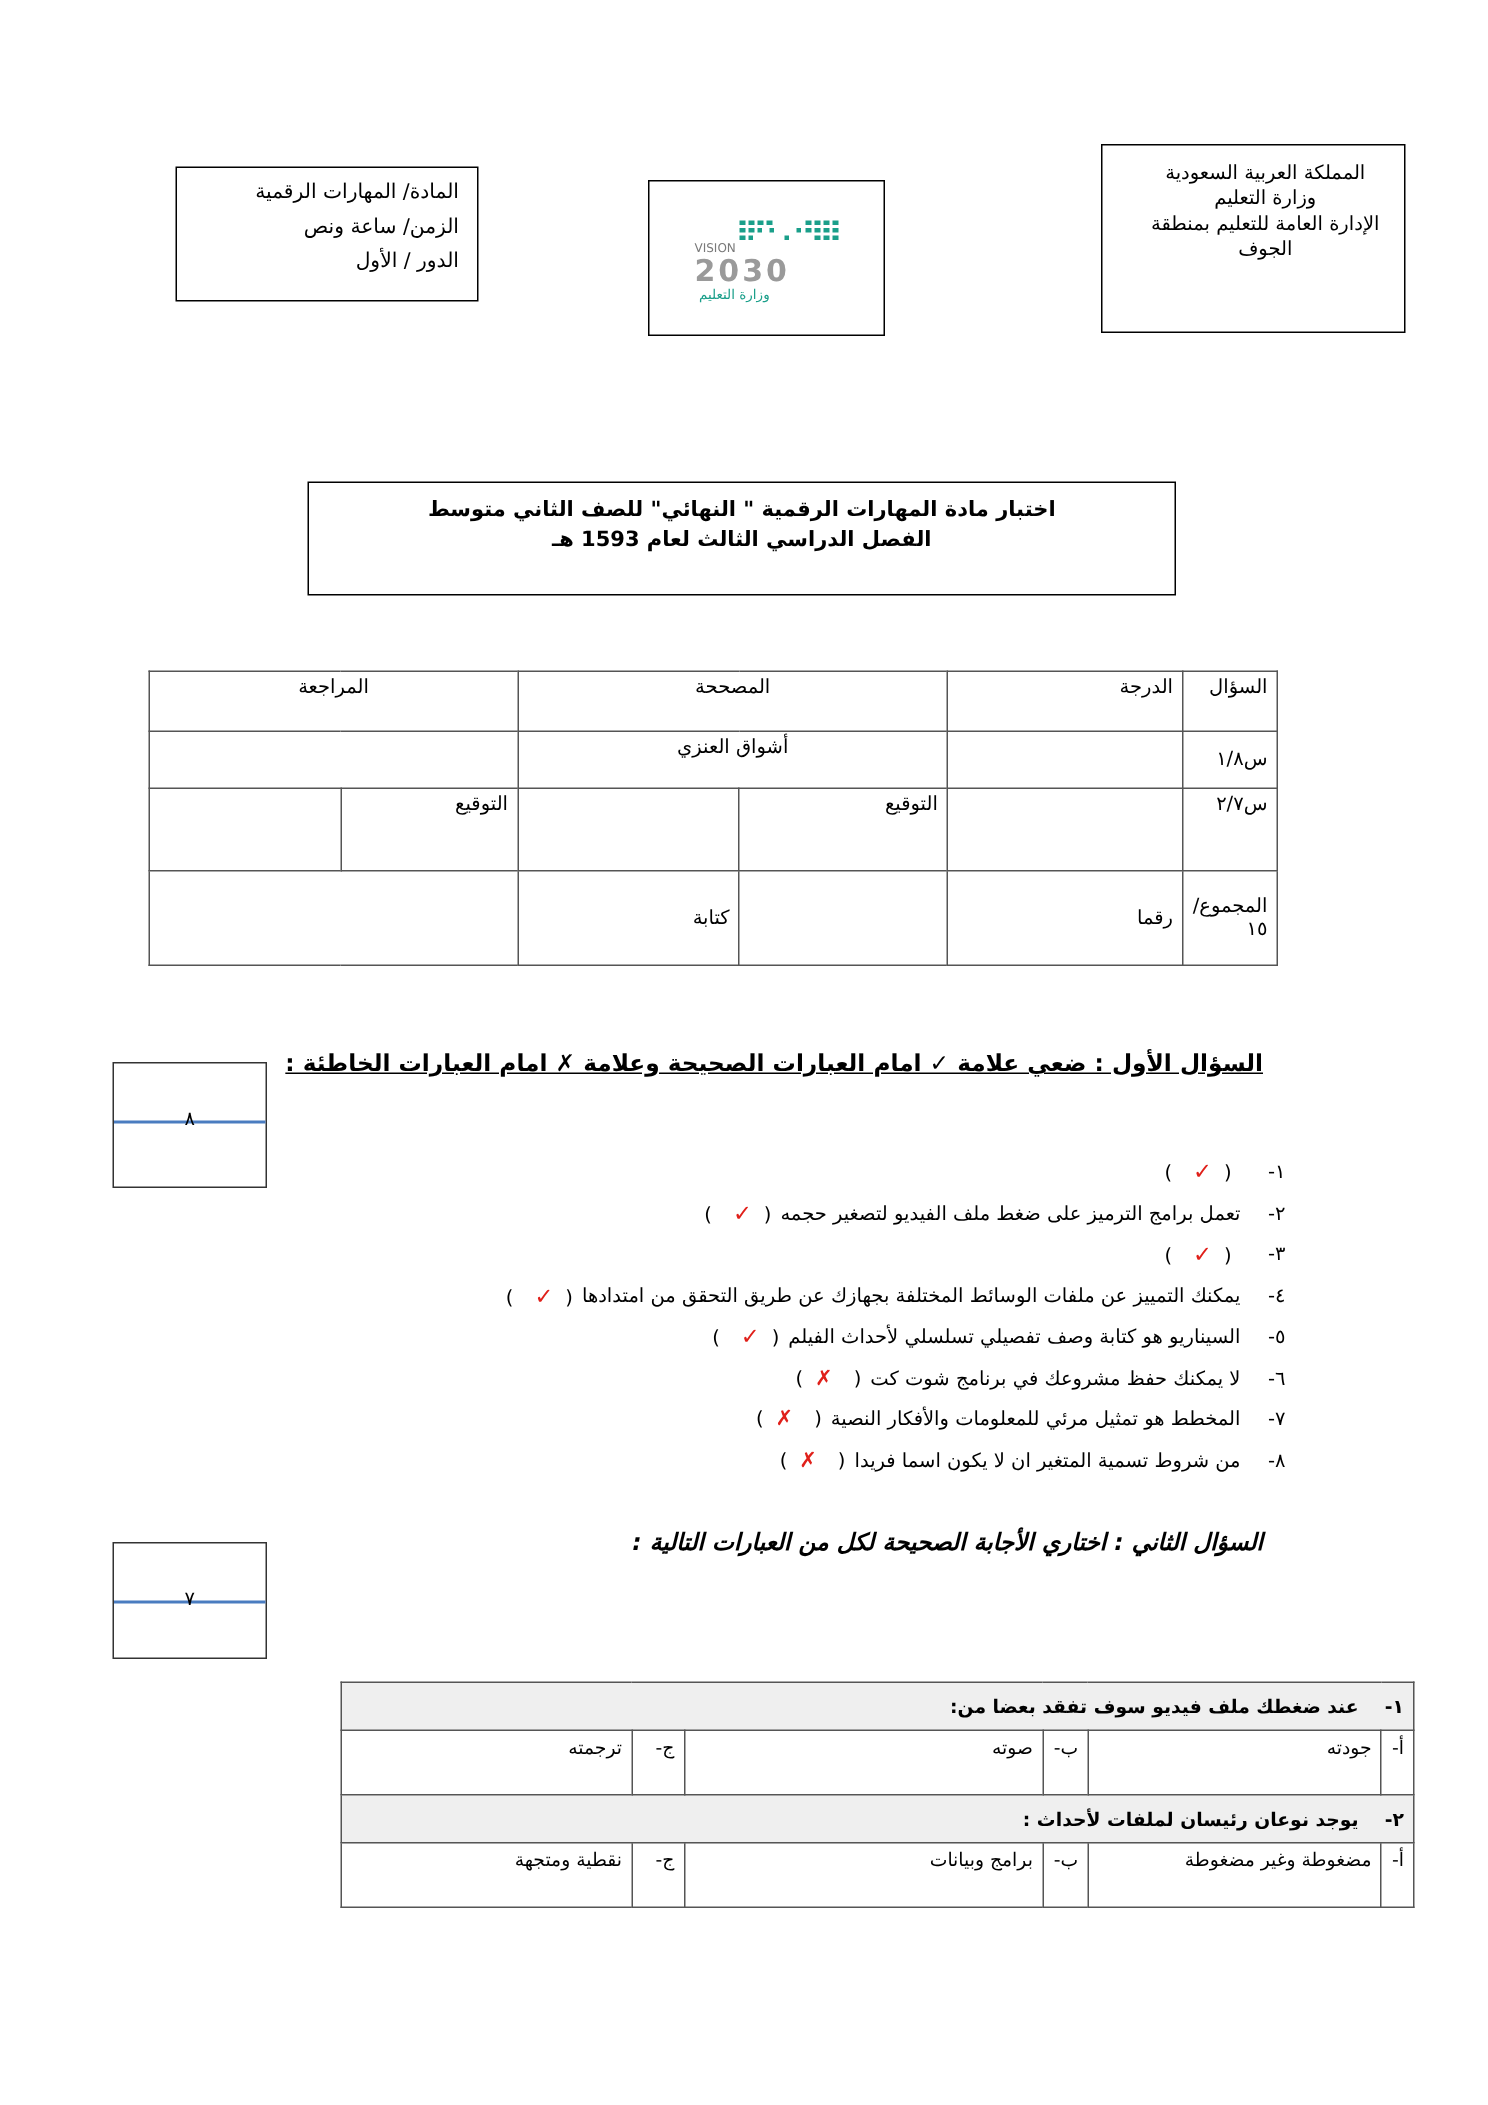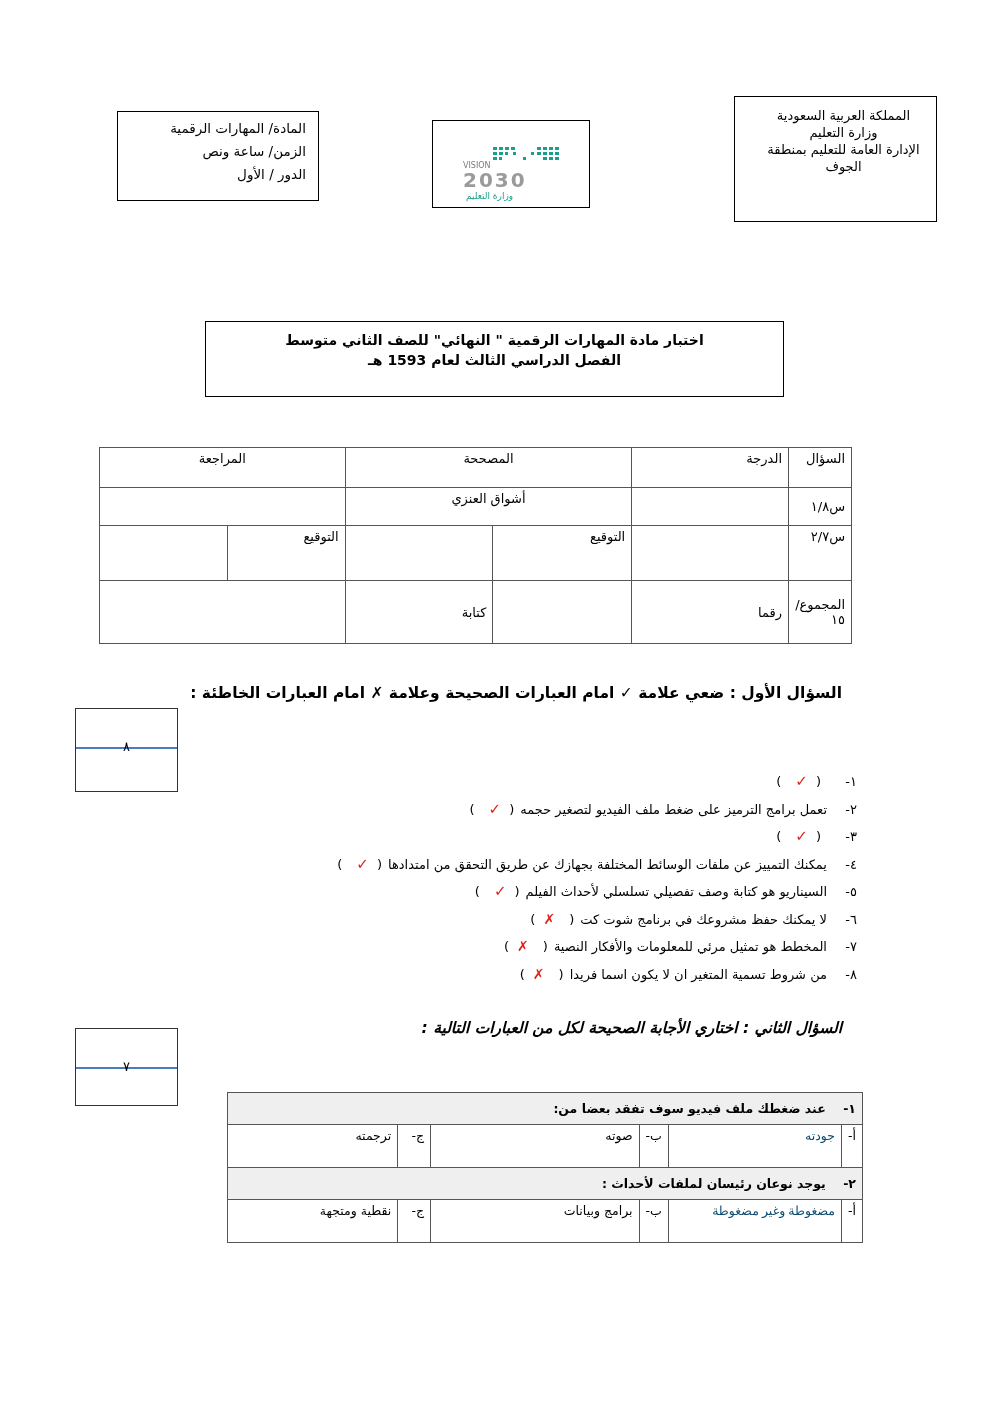--- a/index.html
+++ b/index.html
@@ -4,21 +4,21 @@
 <style>
   * { box-sizing: border-box; margin: 0; padding: 0; }
   html, body { width: 992px; height: 1403px; background: #ffffff; }
   body { position: relative; font-family: "DejaVu Sans", sans-serif; color: #000; overflow: hidden; }
   .box { position: absolute; border: 1px solid #000; background: #fff; }
 
   
   .ministry { left: 734px; top: 96px; width: 203px; height: 126px; direction: rtl; text-align: center; font-size: 13px; line-height: 17px; padding-top: 10px; padding-left: 18px; padding-right: 2px; }
   .ministry div { white-space: nowrap; }
   .subject { left: 117px; top: 111px; width: 202px; height: 90px; direction: rtl; text-align: right; font-size: 13.5px; line-height: 23px; padding: 5px 12px 0 0; }
-  .logo { left: 432px; top: 120px; width: 158px; height: 88px; }
+  .logo { left: 432px; top: 120px; width: 158px; height: 104px; }
   .logo svg { display: block; }
 
   .title-box { left: 205px; top: 321px; width: 579px; height: 76px; direction: rtl; text-align: center; font-weight: bold; font-size: 14px; line-height: 20px; padding-top: 8px; }
 
   
   table.grade { position: absolute; left: 99px; top: 447px; width: 753px; border-collapse: collapse; direction: rtl; font-size: 13px; }
   table.grade td { border: 1.5px solid #555; vertical-align: top; padding: 3px 6px; text-align: right; }
   table.grade td.c { text-align: center; margin-top: 16px; }
 
   
@@ -29,25 +29,25 @@
 
   .tf-list { position: absolute; right: 135px; top: 768px; direction: rtl; font-size: 13px; }
   .tf-item { height: 27.5px; line-height: 27.5px; white-space: nowrap; display: flex; flex-direction: row; }
   .tf-num { width: 30px; display: inline-block; }
   .tf-text { display: inline-block; }
   .tf-paren { display: inline-block; margin-right: 6px; }
   .mark-check { color: #e0201a; font-weight: bold; font-size: 15px; display: inline-block; padding: 0 8px 0 14px; }
   .mark-x { color: #e0201a; font-weight: bold; font-size: 14px; display: inline-block; padding: 0 14px 0 8px; }
 
   
-  table.mcq { position: absolute; left: 227px; top: 1092px; width: 636px; border-collapse: collapse; direction: rtl; font-size: 12.5px; }
+  table.mcq { position: absolute; left: 227px; top: 1121px; width: 716px; border-collapse: collapse; direction: rtl; font-size: 12.5px; }
   table.mcq td { border: 1.5px solid #555; padding: 3px 6px; vertical-align: top; text-align: right; }
   table.mcq tr.qrow td { background: #efefef; font-weight: bold; height: 32px; vertical-align: middle; }
   table.mcq tr.arow td { height: 43px; }
-  table.mcq .correct { color: #0c4a6e; font-family: Liberation Serif, serif; }
+  table.mcq .correct { color: #000000; }
   table.mcq td.lbl { width: 20px; text-align: right; }
 </style>
 </head>
 <body>
 
 <div class="box ministry">
   <div>المملكة العربية السعودية</div>
   <div>وزارة التعليم</div>
   <div>الإدارة العامة للتعليم بمنطقة</div>
   <div>الجوف</div>
@@ -130,21 +130,21 @@
   <tr style="height:63px">
     <td style="vertical-align:middle">المجموع/١٥</td>
     <td style="vertical-align:middle">رقما</td>
     <td></td>
     <td style="vertical-align:middle">كتابة</td>
     <td colspan="2"></td>
   </tr>
 </tbody>
   </table>
 
-<div class="q-heading" style="top:684px;">السؤال الأول : ضعي علامة ✓ امام العبارات الصحيحة وعلامة ✗ امام العبارات الخاطئة :</div>
+<div class="q-heading" style="top:700px;text-decoration:underline;">السؤال الأول : ضعي علامة ✓ امام العبارات الصحيحة وعلامة ✗ امام العبارات الخاطئة :</div>
 
 <div class="score-box" style="top:708px; height:84px;">
   <div class="line" style="top:38px;"></div>
   <div class="val" style="top:30px;">٨</div>
 </div>
 
 <div class="tf-list">
   <div class="tf-item">
     <span class="tf-num">١-</span>
     <span class="tf-paren">(<span class="mark-check">✓</span>)</span>

